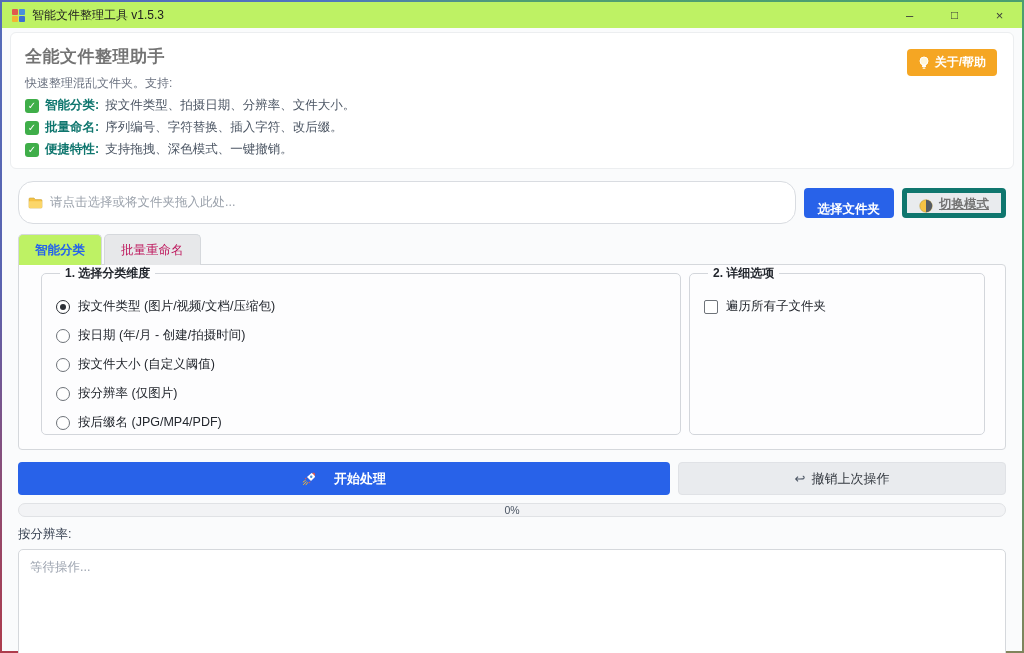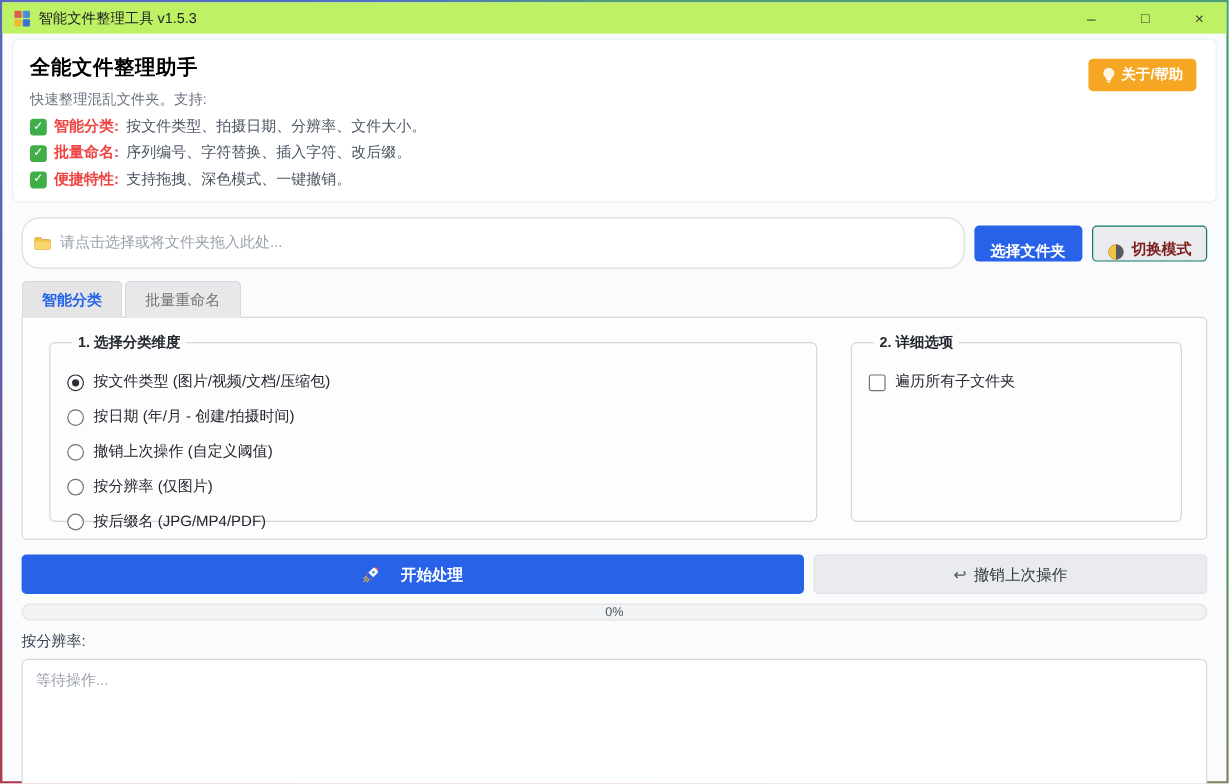--- a/index.html
+++ b/index.html
@@ -27,48 +27,48 @@
   .win-title { font-size:12px; color:#222; }
   .win-controls { margin-left:auto; display:flex; height:100%; }
   .win-btn { width:45px; height:100%; display:flex; align-items:center; justify-content:center; font-size:13px; color:#3c3c3c; cursor:default; }
   .win-btn.max { font-size:12px; }
 
   
   .main { flex:1; padding:4px 8px 0 8px; position:relative; }
 
   
   .header-card { background:#ffffff; border:1px solid #eceef0; border-radius:6px; padding:12px 14px 10px 14px; position:relative; }
-  .header-title { font-size:17px; font-weight:bold; color:#000000; letter-spacing:.5px; }
+  .header-title { font-size:17px; font-weight:bold; color:#737373; letter-spacing:.5px; }
   .about-btn { position:absolute; top:16px; right:16px; background:#f5a623; border:none; border-radius:4px;
     color:#ffffff; font-weight:bold; font-size:12px; padding:5px 11px; display:flex; align-items:center; gap:5px; cursor:pointer; }
   .subtitle { font-size:12px; color:#6b7280; margin-top:7px; }
   .feature { display:flex; align-items:center; gap:6px; margin-top:5px; font-size:12.5px; color:#4b5563; }
   .check-badge { width:14px; height:14px; background:#3fae49; border-radius:3px; color:#fff; font-size:10px; font-weight:bold;
     display:flex; align-items:center; justify-content:center; flex:0 0 auto; }
-  .feature b { color:#ef4444; }
+  .feature b { color:#0f766e; }
 
   
   .file-row { display:flex; align-items:center; gap:8px; margin:12px 8px 0 8px; }
   .file-input { flex:1; height:43px; background:#fff; border:1px solid #d9dce1; border-radius:15px;
     display:flex; align-items:center; padding:0 9px; gap:7px; }
   .file-placeholder { font-size:12.5px; color:#9aa1ab; }
   .btn { height:30px; border:none; border-radius:4px; font-size:12.5px; display:flex; align-items:flex-end; justify-content:center; gap:6px; cursor:pointer; }
   .btn-blue { background:#2862e9; color:#fff; font-weight:bold; padding:0 14px; }
-  .btn-light { background:#e9ebee; color:#7f1d1d; border:1px solid #0f766e; padding:0 12px; font-weight:bold; }
+  .btn-light { background:#e9ebee; color:#737373; border:5px solid #0f766e; padding:0 12px; font-weight:bold;text-decoration:underline; }
 
   
   .tabs { display:flex; margin:10px 8px 0 8px; position:relative; z-index:2; }
   .tab { font-size:12.5px; padding:7px 16px 6px 16px; border:1px solid #d5d8dc; border-bottom:none;
-    border-radius:5px 5px 0 0; background:#e7e8ea; color:#737373; cursor:pointer; margin-right:2px; }
-  .tab.active { background:#e5e5e5; color:#2563eb; font-weight:bold; position:relative;font-family:Liberation Mono, monospace; }
+    border-radius:5px 5px 0 0; background:#e7e8ea; color:#be185d; cursor:pointer; margin-right:2px; }
+  .tab.active { background:#bef264; color:#2563eb; font-weight:bold; position:relative;font-family:Liberation Mono, monospace; }
   .tab.active::after { content:""; position:absolute; left:0; right:0; bottom:-1px; height:1px; background:#ffffff; }
 
   
   .panel { margin:0 8px; background:#fdfdfe; border:1px solid #d5d8dc; border-radius:0 4px 4px 4px;
-    height:186px; margin-top:-1px; display:flex; padding:12px 20px 14px 22px; gap:28px; }
+    height:186px; margin-top:-1px; display:flex; padding:0 20px 14px 22px; gap:8px; }
   fieldset { border:1px solid #d3d6db; border-radius:5px; padding:10px 14px 8px 14px; }
   legend { font-size:12px; font-weight:bold; color:#23272e; padding:0 5px; margin-left:4px; }
   .fs1 { width:640px; }
   .fs2 { flex:1; }
   .opt-row { display:flex; align-items:center; gap:8px; font-size:12.5px; color:#23272e; height:29px; cursor:pointer; }
   .radio { width:14px; height:14px; border:1px solid #6e7379; border-radius:50%; flex:0 0 auto; position:relative; background:#fff; }
   .radio.checked { border-color:#2b2f35; }
   .radio.checked::after { content:""; position:absolute; left:3px; top:3px; width:6px; height:6px; border-radius:50%; background:#2b2f35; }
   .checkbox { width:14px; height:14px; border:1px solid #6e7379; border-radius:2px; background:#fff; flex:0 0 auto; }
 
@@ -174,21 +174,21 @@
           <div class="opt-row">
             <span class="radio checked"></span>
             <span>按文件类型 (图片/视频/文档/压缩包)</span>
           </div>
           <div class="opt-row">
             <span class="radio"></span>
             <span>按日期 (年/月 - 创建/拍摄时间)</span>
           </div>
           <div class="opt-row">
             <span class="radio"></span>
-            <span>撤销上次操作 (自定义阈值)</span>
+            <span>按文件大小 (自定义阈值)</span>
           </div>
           <div class="opt-row">
             <span class="radio"></span>
             <span>按分辨率 (仅图片)</span>
           </div>
           <div class="opt-row">
             <span class="radio"></span>
             <span>按后缀名 (JPG/MP4/PDF)</span>
           </div>
         </fieldset>

